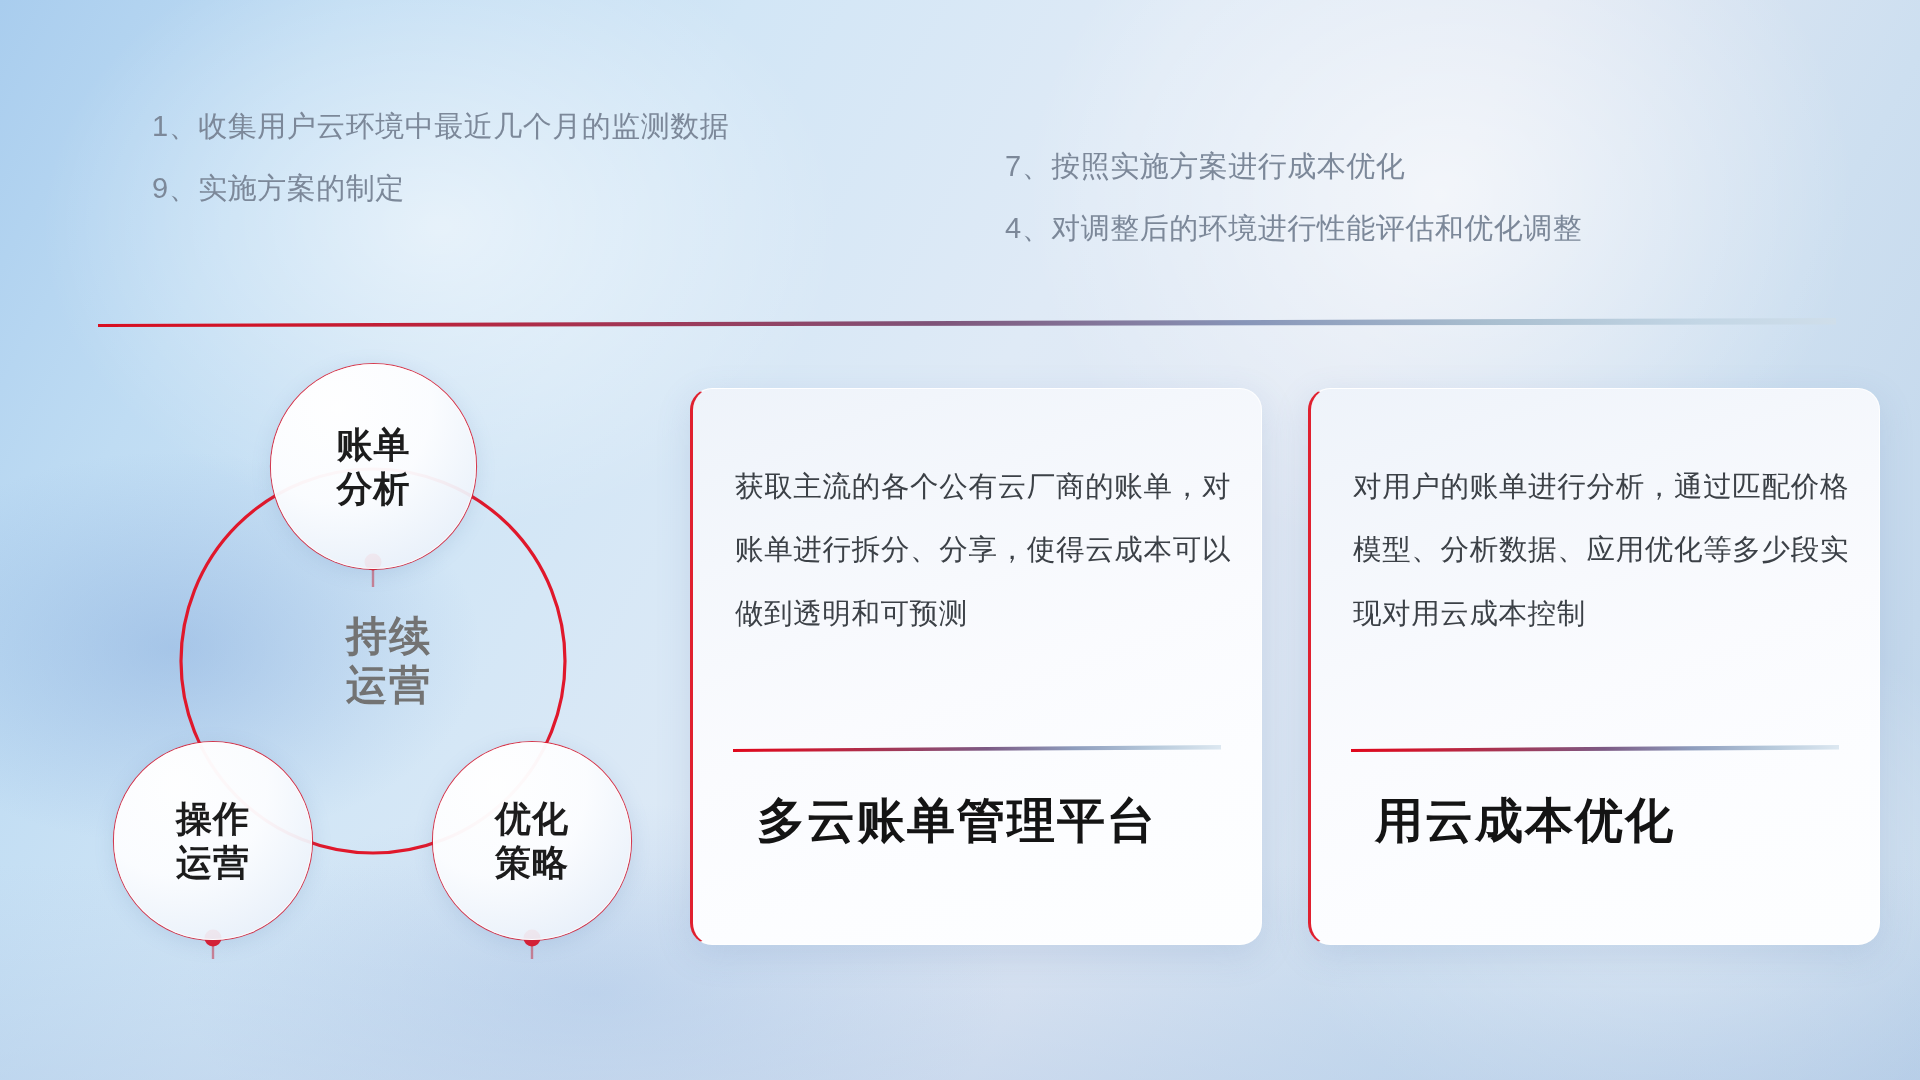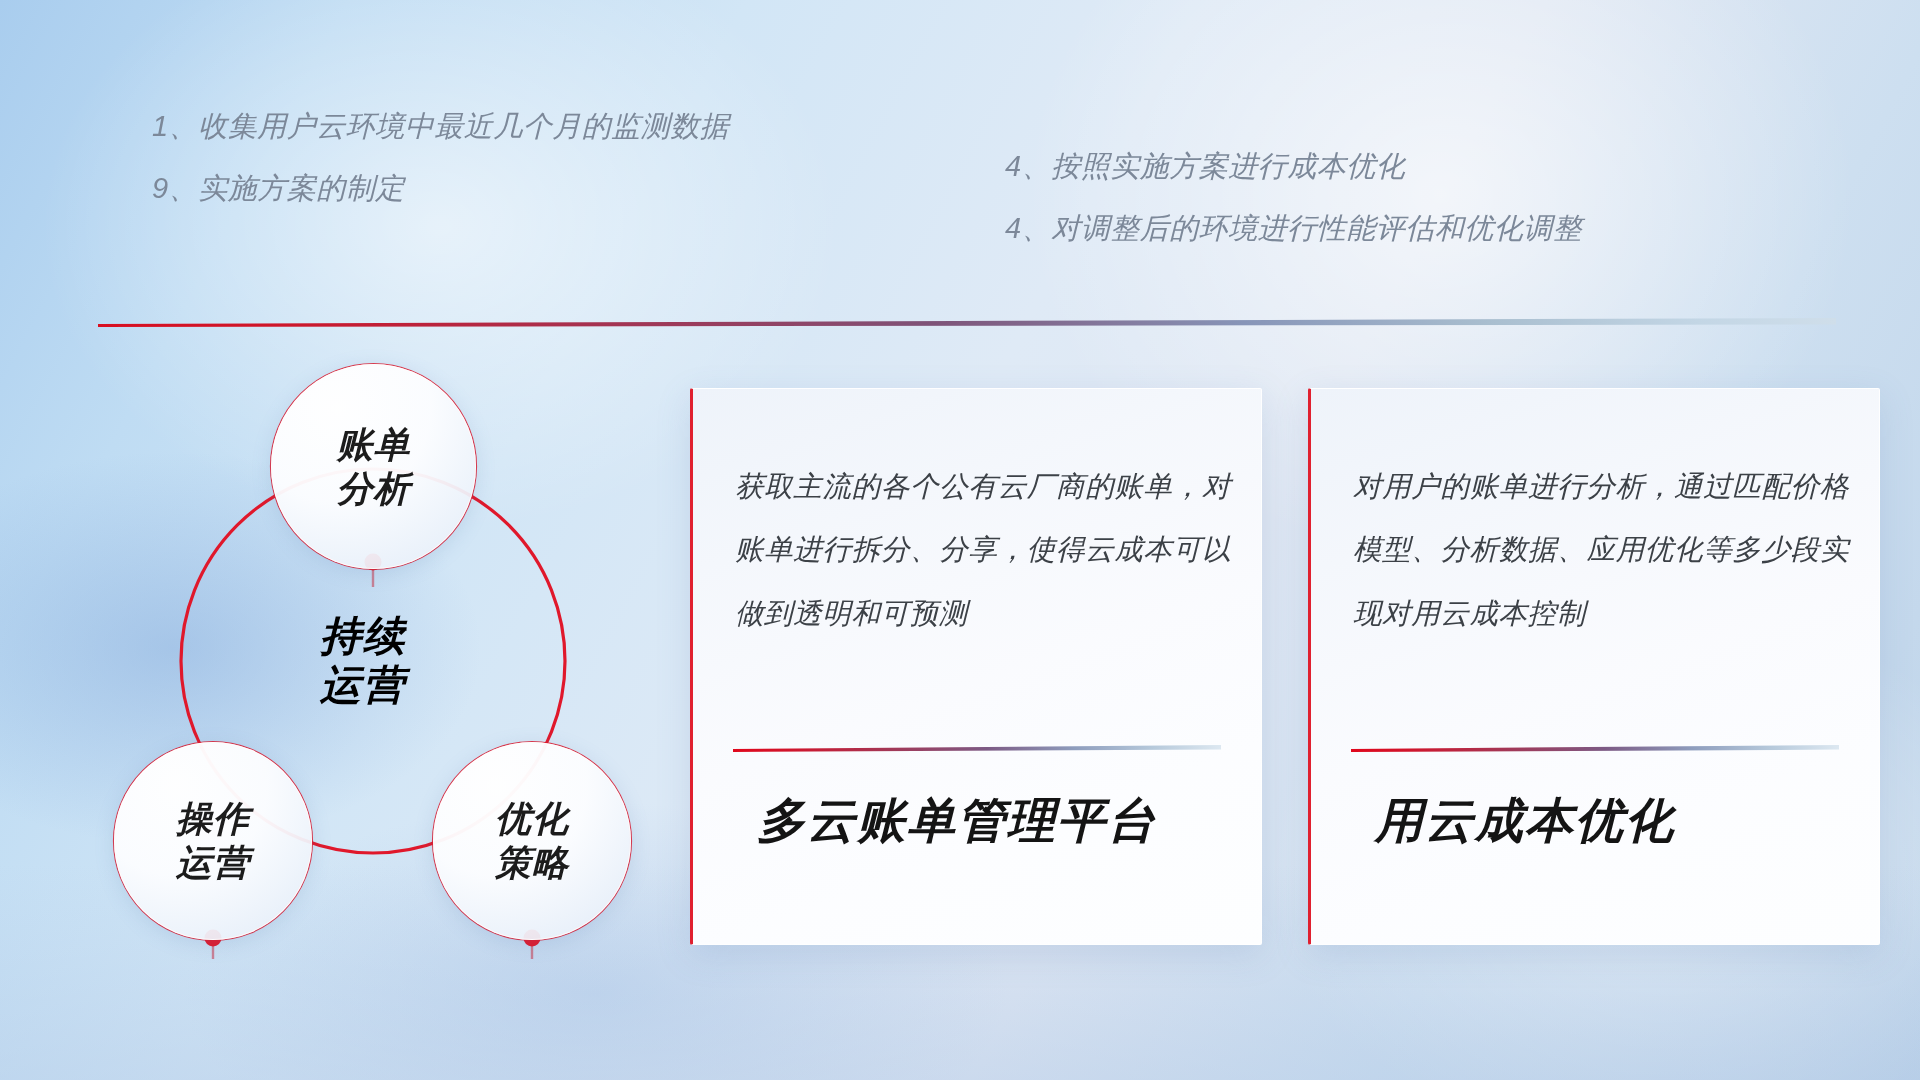--- a/index.html
+++ b/index.html
@@ -36,21 +36,21 @@
   .bg-glow5{
     position:absolute;left:2%;top:68%;width:58%;height:48%;
     background:radial-gradient(closest-side,rgba(168,196,230,.50),rgba(168,196,230,0) 74%);
   }
   .bg-glow6{
     position:absolute;left:0;bottom:-6%;width:100%;height:26%;
     background:linear-gradient(to top,rgba(176,200,230,.55),rgba(176,200,230,0));
   }
 
   
-  #stage{position:absolute;inset:0;z-index:2;font-style:italic;}
+  #stage{position:absolute;inset:0;z-index:2;}
 
   
   .list{position:absolute;}
   .list-left{left:152px;top:112px;}
   .list-right{left:1005px;top:152px;}
   .list-item{
     color:#7c8899;
     font-size:29px;
     line-height:1;
     letter-spacing:.5px;
@@ -83,35 +83,35 @@
     font-weight:700;
     color:#1c1c1c;
     letter-spacing:1px;
     white-space:pre-line;
   }
   .bub-top{left:171px;top:9px;width:205px;height:205px;}
   .bub-bl{left:14px;top:387px;width:198px;height:198px;}
   .bub-br{left:333px;top:387px;width:198px;height:198px;}
 
   .venn-center{
-    position:absolute;left:175px;top:226px;width:176px;height:160px;
+    position:absolute;left:201px;top:226px;width:176px;height:160px;
     display:flex;align-items:center;justify-content:center;
     text-align:right;
-    color:#000000;
+    color:#737373;
     font-weight:800;
     font-size:41px;
     line-height:1.2;
     letter-spacing:2px;
     white-space:pre-line;
   }
 
   
   .card{
     position:absolute;top:388px;width:568px;height:555px;
-    border-radius:2px;
+    border-radius:22px;
     background:linear-gradient(160deg,#eef3fa 0%,#f4f7fc 24%,#fafbfe 52%,#fcfdff 74%,#fdfeff 100%);
     border:1px solid rgba(255,255,255,.92);
     border-left:3px solid #e0202f;
     box-shadow:0 10px 34px rgba(86,124,175,.17);
     overflow:hidden;
   }
   .card-1{left:690px;}
   .card-2{left:1308px;}
   .card-body{
     position:absolute;left:42px;right:30px;top:66px;
@@ -150,21 +150,21 @@
 </div>
 
 <div id="stage">
 
   <div class="list list-left">
     <div class="list-item">1、收集用户云环境中最近几个月的监测数据</div>
     <div class="list-item">9、实施方案的制定</div>
   </div>
 
   <div class="list list-right">
-    <div class="list-item">4、按照实施方案进行成本优化</div>
+    <div class="list-item">7、按照实施方案进行成本优化</div>
     <div class="list-item">4、对调整后的环境进行性能评估和优化调整</div>
   </div>
 
   <div class="top-divider"></div>
 
   <div class="venn">
 
     <svg width="560" height="590" viewBox="0 0 560 590">
 
       <circle cx="273" cy="306" r="192" fill="none" stroke="#e0182b" stroke-width="3.2"></circle>

